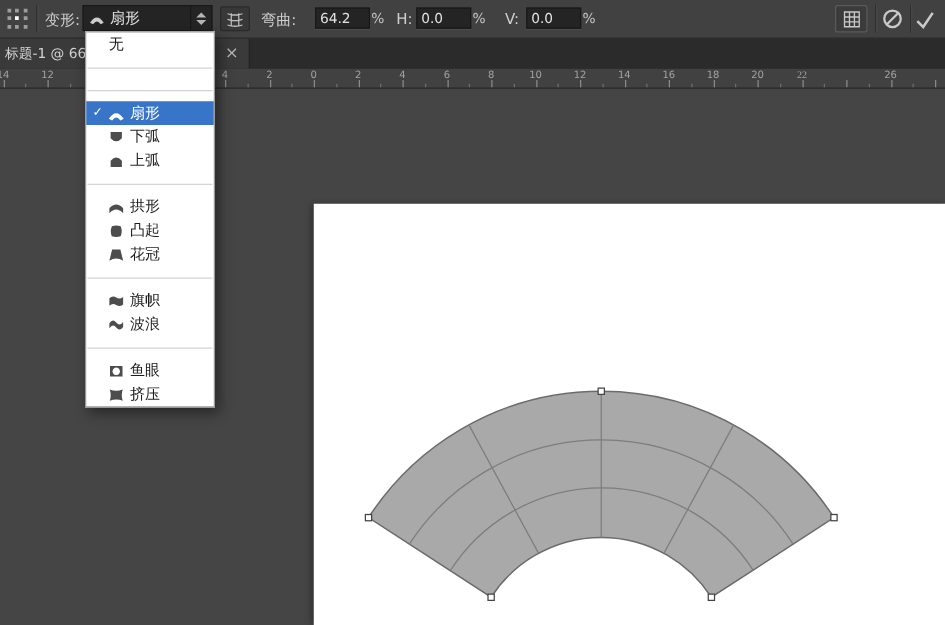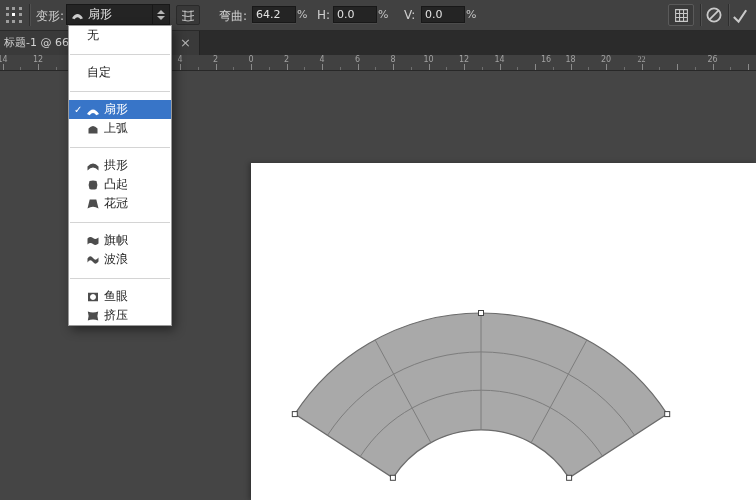--- a/index.html
+++ b/index.html
@@ -9,21 +9,21 @@
   
   .options-bar{position:absolute;top:0;left:0;width:756px;height:30px;
                background:#414141;border-bottom:1px solid #2a2a2a;z-index:10;}
   .refpoint{position:absolute;left:6px;top:7px;width:17px;height:17px;
             display:grid;grid-template-columns:repeat(3,1fr);grid-template-rows:repeat(3,1fr);gap:2px;}
   .refpoint span{background:#9d9d9d;width:3px;height:3px;}
   .refpoint span.center{background:#ffffff;}
   .vsep{position:absolute;top:4px;width:1px;height:22px;background:#2e2e2e;border-right:1px solid #505050;}
   .vsep.s1{left:29px;} .vsep.s2{left:700px;} .vsep.s3{left:728px;}
   .bar-label{position:absolute;top:8px;font-size:12px;color:#cfcfcf;white-space:nowrap;}
-  .warp-lbl{left:36px;} .bend-lbl{left:219px;} .h-lbl{left:317px;} .v-lbl{left:404px;}
+  .warp-lbl{left:36px;} .bend-lbl{left:209px;} .h-lbl{left:317px;} .v-lbl{left:404px;}
   .pct{position:absolute;top:8px;font-size:11px;color:#c4c4c4;}
   .pct1{left:297px;} .pct2{left:378px;} .pct3{left:466px;}
 
   .well{position:absolute;top:6px;height:15px;background:#242424;border:1px solid #181818;
         box-shadow:0 1px 0 rgba(255,255,255,0.06);color:#e2e2e2;font-size:11px;
         padding:0 3px;font-family:"DejaVu Sans","Liberation Sans",sans-serif;}
   .bend-well{left:252px;width:36px;} .h-well{left:333px;width:36px;} .v-well{left:421px;width:36px;}
 
   .style-select{position:absolute;left:66px;top:4px;width:104px;height:21px;box-sizing:border-box;
                 background:#242424;border:1px solid #181818;box-shadow:0 1px 0 rgba(255,255,255,0.06);
@@ -211,21 +211,21 @@
       <span class="rlabel" style="left: 180px;">4</span>
       <span class="rlabel" style="left: 215.5px;">2</span>
       <span class="rlabel" style="left: 251px;">0</span>
       <span class="rlabel" style="left: 286.5px;">2</span>
       <span class="rlabel" style="left: 322px;">4</span>
       <span class="rlabel" style="left: 357.5px;">6</span>
       <span class="rlabel" style="left: 393px;">8</span>
       <span class="rlabel" style="left: 428.5px;">10</span>
       <span class="rlabel" style="left: 464px;">12</span>
       <span class="rlabel" style="left: 499.5px;">14</span>
-      <span class="rlabel" style="left: 546px;">16</span>
+      <span class="rlabel" style="left: 535px;">16</span>
       <span class="rlabel" style="left: 570.5px;">18</span>
       <span class="rlabel" style="left: 606px;">20</span>
       <span class="rlabel" style="left: 641.5px; font-family: Liberation Serif, serif;">22</span>
       <span class="rlabel" style="left: 677px; margin-top: 19px;">24</span>
       <span class="rlabel" style="left: 712.5px;">26</span>
     </div>
 
   <div class="work-area">
     <div class="canvas"></div>
     <svg class="fan-svg" width="505" height="337" viewBox="0 0 505 337">
@@ -241,38 +241,43 @@
       </g>
     </svg>
   </div>
 
   <div class="warp-menu">
       <div class="menu-item">
         <span class="menu-check"></span>
         <span class="menu-label">无</span>
       </div>
       <div class="menu-sep"></div>
-      <div class="menu-item">
-        <span class="menu-check"></span>
-        <span class="menu-label">自定</span>
-      </div>
       <div class="menu-sep"></div>
       <div class="menu-item selected">
         <span class="menu-check">✓</span>
         <span class="menu-icon">
           <svg width="14" height="12" viewBox="0 0 14 12">
             <path fill-rule="evenodd" fill="#ffffff" d="M1 10 Q7 1 13 10 L10.3 11.3 Q7 6.5 3.7 11.3 Z"></path>
           </svg>
         </span>
         <span class="menu-label">扇形</span>
       </div>
       <div class="menu-item">
         <span class="menu-check"></span>
         <span class="menu-icon">
           <svg width="14" height="12" viewBox="0 0 14 12">
+            <path fill-rule="evenodd" fill="#4d4d4d" d="M2.5 1.5 H11.5 V6.5 Q7 11.5 2.5 6.5 Z"></path>
+          </svg>
+        </span>
+        <span class="menu-label">下弧</span>
+      </div>
+      <div class="menu-item">
+        <span class="menu-check"></span>
+        <span class="menu-icon">
+          <svg width="14" height="12" viewBox="0 0 14 12">
             <path fill-rule="evenodd" fill="#4d4d4d" d="M2.5 10.5 V5.5 Q7 0.5 11.5 5.5 V10.5 Z"></path>
           </svg>
         </span>
         <span class="menu-label">上弧</span>
       </div>
       <div class="menu-sep"></div>
       <div class="menu-item">
         <span class="menu-check"></span>
         <span class="menu-icon">
           <svg width="14" height="12" viewBox="0 0 14 12">

